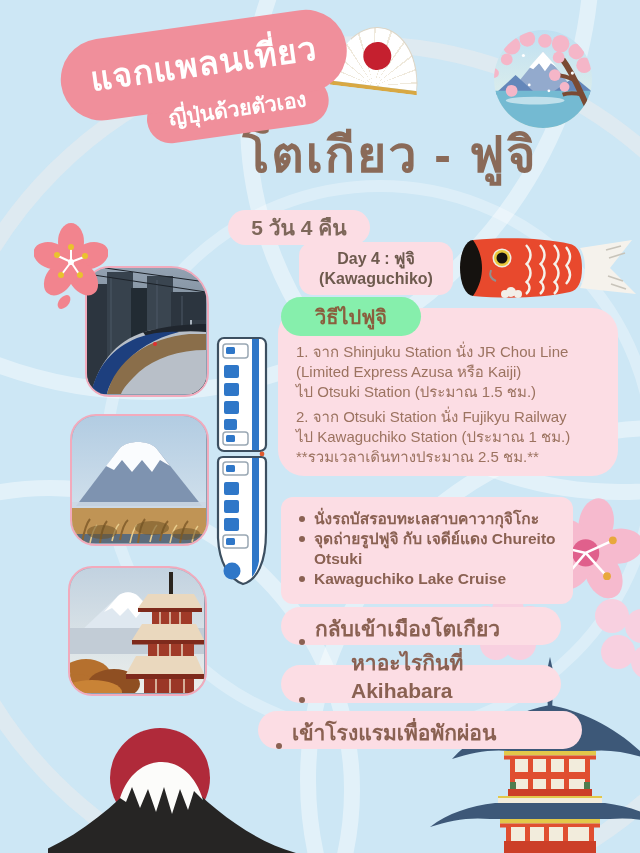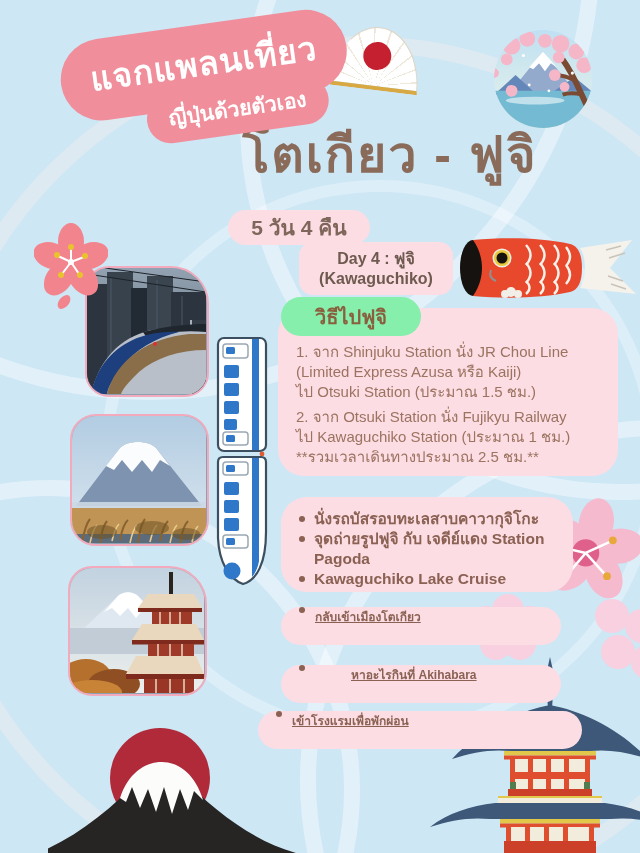--- a/index.html
+++ b/index.html
@@ -50,25 +50,25 @@
     border-radius:26px;z-index:3;}
   .howto-heading{position:absolute;left:281px;top:297px;width:140px;height:39px;background:#86efac;
     border-radius:20px;display:flex;align-items:center;justify-content:center;
     font-size:20px;font-weight:bold;color:#8a5f3e;z-index:4;}
   .howto-text{position:absolute;left:296px;top:342px;width:312px;font-size:15px;line-height:1.34;
     color:#9c7360;white-space:pre-line;z-index:4;}
   .howto-text.second{top:407px;}
 
   
   .bbox{position:absolute;background:#fcdde4;border-radius:26px;z-index:3;color:#8a6152;}
-  .bbox1{left:281px;top:497px;width:292px;height:95px;padding:12px 17px 8px 14px;}
+  .bbox1{left:281px;top:497px;width:292px;height:107px;padding:12px 17px 8px 14px;border-radius:12px;}
   .bbox ul{margin:0;padding:0;list-style:none;}
   .bbox li{display:flex;font-size:15.5px;line-height:1.3;font-weight:bold;color:#8a6152;}
   .dot{flex:0 0 auto;width:6px;height:6px;border-radius:50%;background:#8a6152;margin:7px 9px 0 4px;}
-  .row{display:flex;align-items:flex-start;font-size:12px;font-weight:bold;color:#8a6152;padding-left:18px;text-decoration:underline;}
+  .row{display:flex;align-items:flex-end;font-size:21px;font-weight:bold;color:#8a6152;padding-left:18px;}
   .bbox2{left:281px;top:607px;width:280px;height:38px;border-radius:19px;}
   .bbox3{left:281px;top:665px;width:280px;height:38px;border-radius:19px;gap:36px;}
   .bbox4{left:258px;top:711px;width:324px;height:38px;border-radius:19px;}
   .row .dot{margin:0 10px 0 0;}
 
   .sakura-right{position:absolute;left:543px;top:495px;z-index:2;}
   .sakura-pale1{position:absolute;left:462px;top:592px;z-index:2;}
   .sakura-pale2{position:absolute;left:592px;top:596px;z-index:2;}
 
   .fuji-sun{position:absolute;left:48px;top:714px;z-index:2;}
@@ -420,21 +420,21 @@
   </svg>
 
   <div class="bbox bbox1">
     <ul>
       <li>
           <span class="dot"></span>
           <span>นั่งรถบัสรอบทะเลสาบคาวากุจิโกะ</span>
         </li>
       <li>
           <span class="dot"></span>
-          <span>จุดถ่ายรูปฟูจิ กับ เจดีย์แดง Station Pagoda</span>
+          <span>จุดถ่ายรูปฟูจิ กับ เจดีย์แดง Chureito Otsuki</span>
         </li>
       <li>
           <span class="dot"></span>
           <span>Kawaguchiko Lake Cruise</span>
         </li>
     </ul>
   </div>
 
   <div class="bbox bbox2 row">
     <span class="dot"></span>

